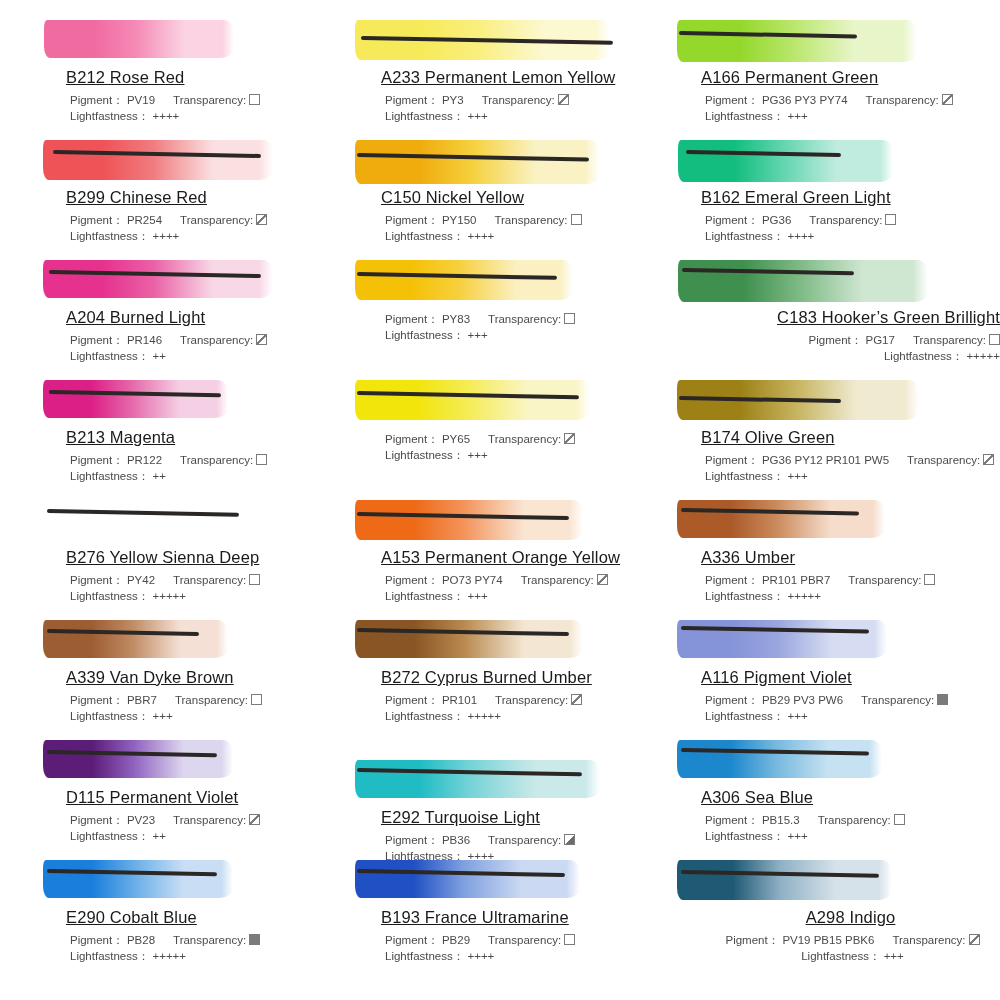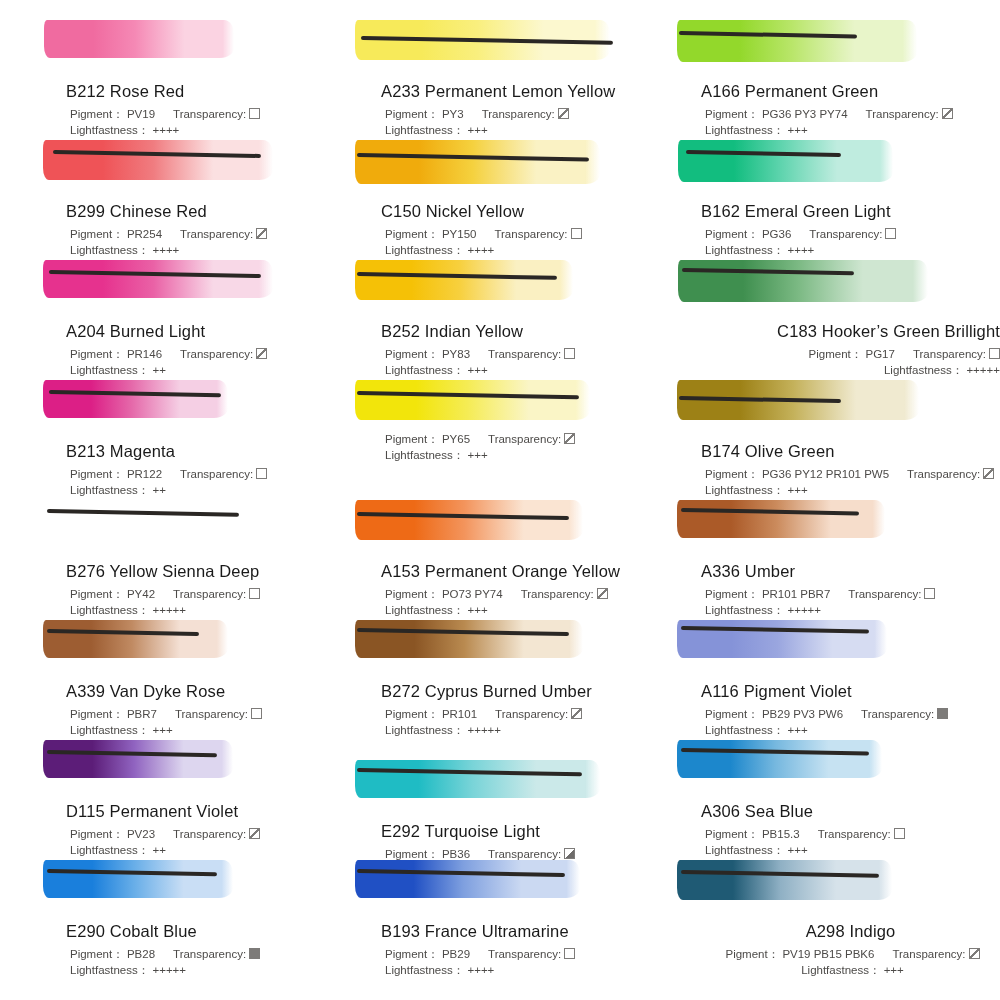--- a/index.html
+++ b/index.html
@@ -44,21 +44,22 @@
   .brush-line.tilt {
     transform: rotate(1.1deg);
   }
   
   .title {
     font-size: 16.5px;
     color: #1a1a1a;
     letter-spacing: 0.15px;
     white-space: nowrap;
     margin-left: 26px;
-    margin-top: 16px;
+    margin-top: 2px;
+    text-decoration: underline;
   }
   .meta {
     margin-left: 30px;
     margin-top: 6px;
     font-size: 11.5px;
     color: #555250;
     line-height: 15.5px;
     white-space: nowrap;
   }
   .meta-row { display: block; white-space: nowrap; }
@@ -177,21 +178,20 @@
       <div class="meta">
         <span class="meta-row"><span class="meta-label">Pigment：</span> <span class="meta-val">PR146</span><span class="trans-wrap"><span class="meta-label">Transparency:</span><span class="trans-box semi"></span></span></span>
         <span class="meta-row"><span class="meta-label">Lightfastness：</span> <span class="meta-val">++</span></span>
       </div>
     </div>
     <div class="swatch-card" style="left: 355px; top: 258px; width: 325px;">
       <div class="paint-area">
         <div class="paint-blob" style="left: 0px; width: 218px; height: 40px; background: linear-gradient(to right, rgb(245, 193, 6) 0%, rgb(245, 193, 6) 26%, rgb(247, 208, 62) 48%, rgb(250, 240, 194) 74%, rgb(250, 240, 194) 94%, rgba(255, 255, 255, 0) 100%);"></div>
         <div class="brush-line tilt" style="left: 2px; width: 200px; top: 14px;"></div>
       </div>
-      <div class="title">B252 Indian Yellow</div>
       <div class="meta">
         <span class="meta-row"><span class="meta-label">Pigment：</span> <span class="meta-val">PY83</span><span class="trans-wrap"><span class="meta-label">Transparency:</span><span class="trans-box "></span></span></span>
         <span class="meta-row"><span class="meta-label">Lightfastness：</span> <span class="meta-val">+++</span></span>
       </div>
     </div>
     <div class="swatch-card" style="left: 675px; top: 258px; width: 325px; text-align: right;">
       <div class="paint-area">
         <div class="paint-blob" style="left: 3px; width: 250px; height: 42px; background: linear-gradient(to right, rgb(63, 143, 79) 0%, rgb(63, 143, 79) 26%, rgb(123, 185, 131) 48%, rgb(207, 230, 209) 74%, rgb(207, 230, 209) 94%, rgba(255, 255, 255, 0) 100%);"></div>
         <div class="brush-line tilt" style="left: 7px; width: 172px; top: 10px;"></div>
       </div>
@@ -264,21 +264,21 @@
       <div class="meta">
         <span class="meta-row"><span class="meta-label">Pigment：</span> <span class="meta-val">PR101 PBR7</span><span class="trans-wrap"><span class="meta-label">Transparency:</span><span class="trans-box "></span></span></span>
         <span class="meta-row"><span class="meta-label">Lightfastness：</span> <span class="meta-val">+++++</span></span>
       </div>
     </div>
     <div class="swatch-card" style="left: 40px; top: 618px; width: 325px;">
       <div class="paint-area">
         <div class="paint-blob" style="left: 3px; width: 185px; height: 38px; background: linear-gradient(to right, rgb(157, 93, 50) 0%, rgb(157, 93, 50) 26%, rgb(192, 138, 98) 48%, rgb(244, 224, 212) 74%, rgb(244, 224, 212) 94%, rgba(255, 255, 255, 0) 100%);"></div>
         <div class="brush-line tilt" style="left: 7px; width: 152px; top: 11px;"></div>
       </div>
-      <div class="title">A339  Van Dyke Rose</div>
+      <div class="title">A339  Van Dyke Brown</div>
       <div class="meta">
         <span class="meta-row"><span class="meta-label">Pigment：</span> <span class="meta-val">PBR7</span><span class="trans-wrap"><span class="meta-label">Transparency:</span><span class="trans-box "></span></span></span>
         <span class="meta-row"><span class="meta-label">Lightfastness：</span> <span class="meta-val">+++</span></span>
       </div>
     </div>
     <div class="swatch-card" style="left: 355px; top: 618px; width: 325px;">
       <div class="paint-area">
         <div class="paint-blob" style="left: 0px; width: 228px; height: 38px; background: linear-gradient(to right, rgb(138, 85, 36) 0%, rgb(138, 85, 36) 26%, rgb(185, 138, 80) 48%, rgb(243, 230, 210) 74%, rgb(243, 230, 210) 94%, rgba(255, 255, 255, 0) 100%);"></div>
         <div class="brush-line tilt" style="left: 2px; width: 212px; top: 10px;"></div>
       </div>

